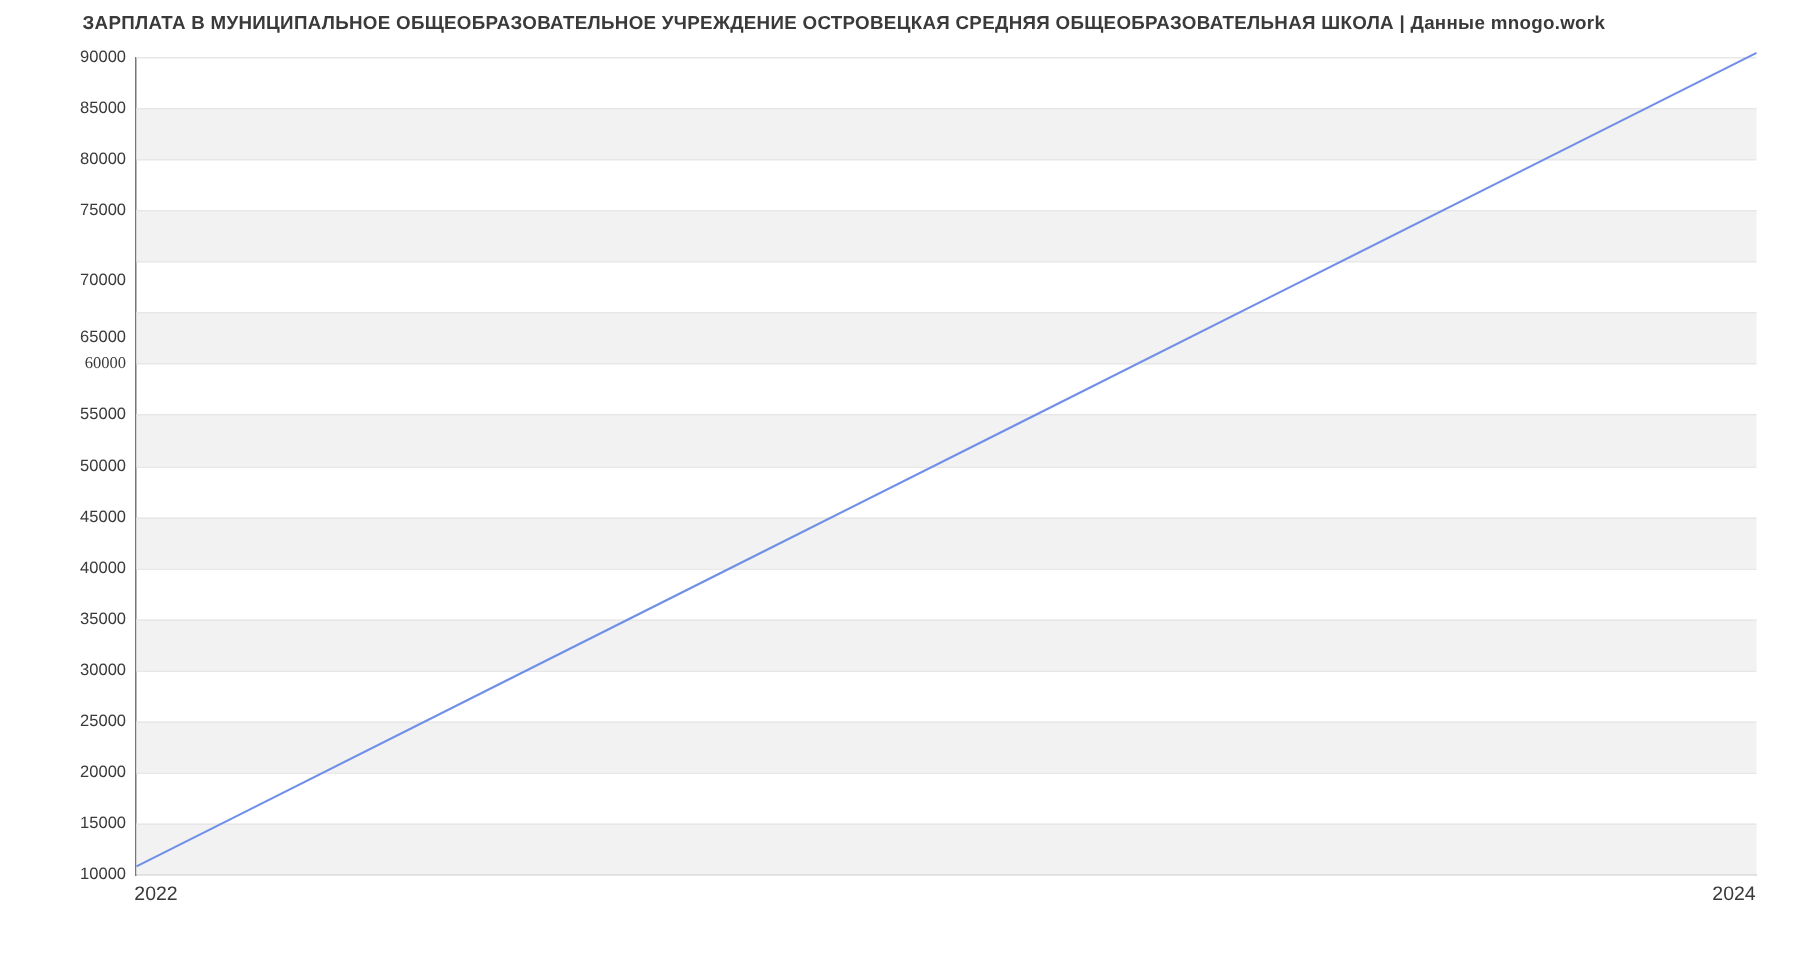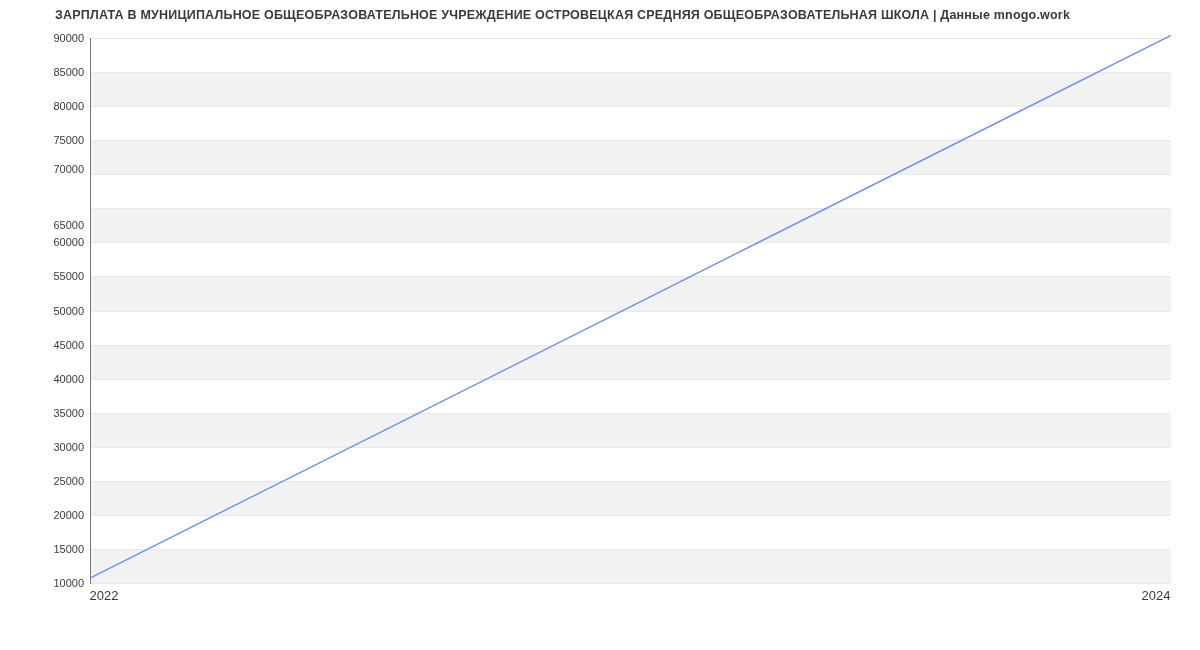--- a/index.html
+++ b/index.html
@@ -103,23 +103,23 @@
       <div class="y-label" style="top: 545px;">10000</div>
       <div class="y-label" style="top: 510.938px;">15000</div>
       <div class="y-label" style="top: 476.875px;">20000</div>
       <div class="y-label" style="top: 442.812px;">25000</div>
       <div class="y-label" style="top: 408.75px;">30000</div>
       <div class="y-label" style="top: 374.688px;">35000</div>
       <div class="y-label" style="top: 340.625px;">40000</div>
       <div class="y-label" style="top: 306.562px;">45000</div>
       <div class="y-label" style="top: 272.5px;">50000</div>
       <div class="y-label" style="top: 238.438px;">55000</div>
-      <div class="y-label" style="top: 204.375px;">60000</div>
+      <div class="y-label" style="top: 204.375px; font-family: Liberation Serif, serif;">60000</div>
       <div class="y-label" style="top: 170.312px; margin-top: 17px;">65000</div>
-      <div class="y-label" style="top: 131px;">70000</div>
+      <div class="y-label" style="top: 149px;">70000</div>
       <div class="y-label" style="top: 102.188px;">75000</div>
       <div class="y-label" style="top: 68.125px;">80000</div>
       <div class="y-label" style="top: 34.0625px;">85000</div>
       <div class="y-label" style="top: 0px;">90000</div>
     </div>
 
   <div class="plot-area">
       <div class="band" style="top: 34.0625px; height: 34.0625px;"></div>
       <div class="band" style="top: 102.188px; height: 34.0625px;"></div>
       <div class="band" style="top: 170.312px; height: 34.0625px;"></div>

